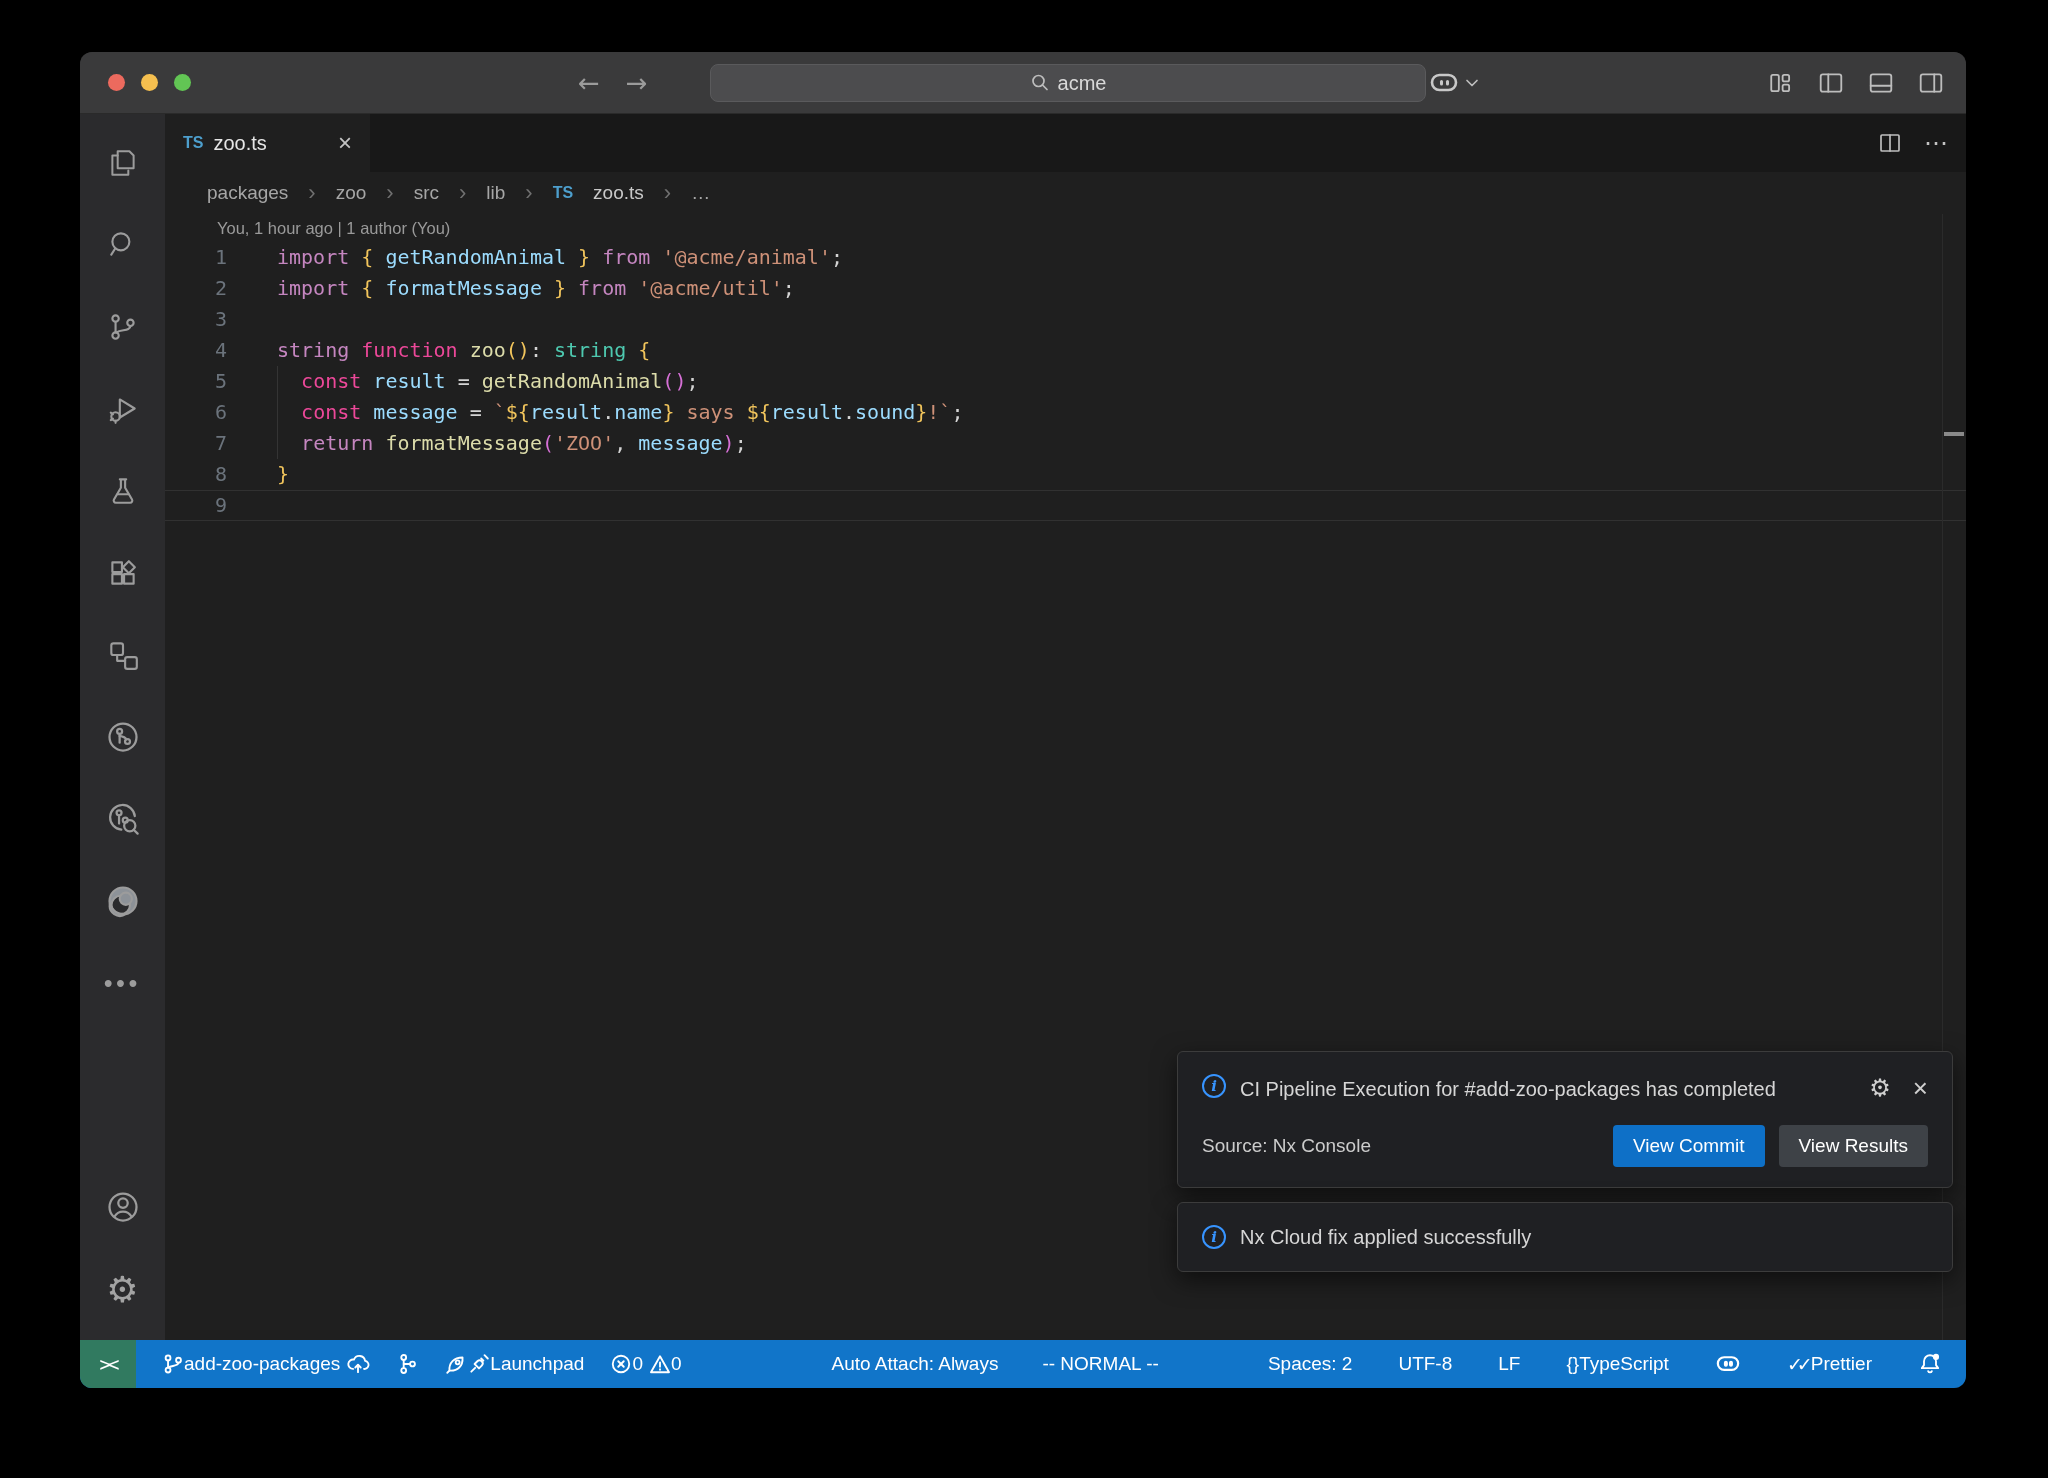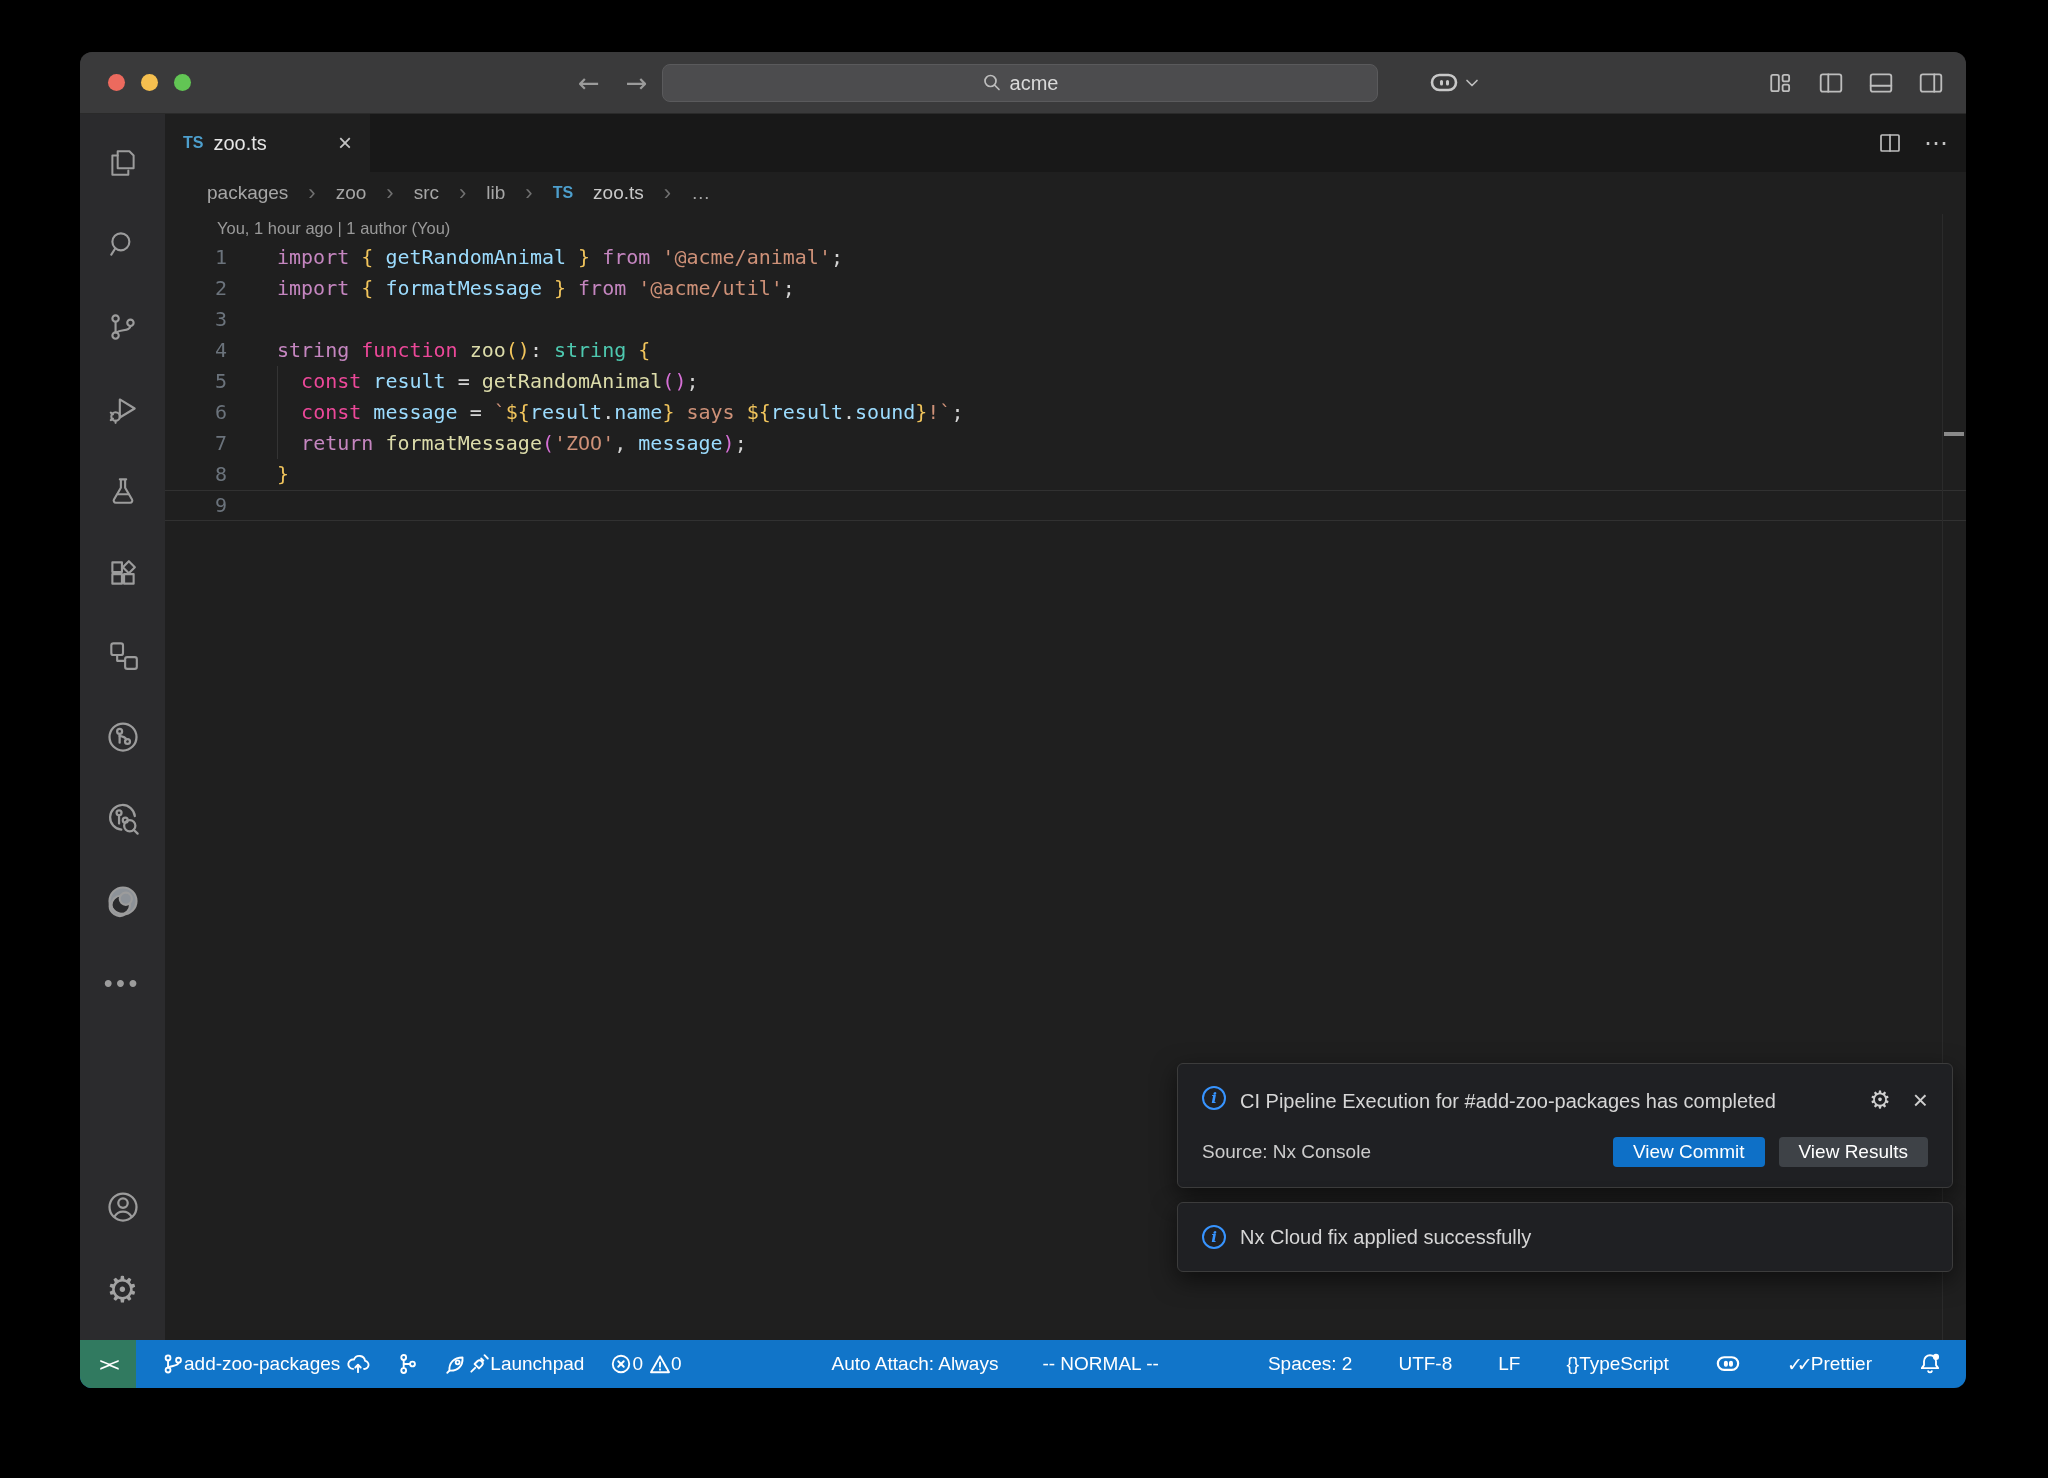--- a/index.html
+++ b/index.html
@@ -11,21 +11,21 @@
             box-shadow:0 18px 60px rgba(0,0,0,.7); display:flex; flex-direction:column; }
 
   
   .titlebar { height:62px; background:#3a3a3b; border-bottom:1px solid #2a2a2a;
               position:relative; flex:none; display:flex; align-items:center; }
   .traffic { display:flex; gap:16px; margin-left:28px; }
   .traffic span { width:17px; height:17px; border-radius:50%; display:block; }
   .tl-close{ background:#ec6a5e; } .tl-min{ background:#f5bf4f; } .tl-zoom{ background:#62c554; }
   .navarrows { position:absolute; left:498px; top:0; height:62px; display:flex; gap:26px; align-items:center;
                color:#9b9b9b; font-size:26px; font-family:"DejaVu Sans", sans-serif; }
-  .searchbox { position:absolute; left:582px; top:12px; width:716px; height:38px;
+  .searchbox { position:absolute; left:630px; top:12px; width:716px; height:38px;
                background:#4c4c4e; border:1px solid #5a5a5c; border-radius:8px;
                display:flex; align-items:center; justify-content:center; gap:8px;
                color:#d9d9d9; font-size:20px; }
   .copilot-tb { position:absolute; left:1349px; top:0; height:62px; display:flex; align-items:center; gap:6px; }
   .tb-actions { position:absolute; right:22px; top:0; height:62px; display:flex; gap:24px; align-items:center; }
   .svgi { stroke:#bdbdbd; fill:none; stroke-width:1.7; stroke-linecap:round; stroke-linejoin:round; }
 
   
   .main { flex:1; display:flex; min-height:0; }
   .activitybar { width:85px; flex:none; background:#2b2b2d; display:flex; flex-direction:column;
@@ -73,21 +73,21 @@
   .toast-head { display:flex; align-items:flex-start; gap:14px; }
   .info-badge { width:24px; height:24px; border-radius:50%; border:2px solid #3794ff; color:#3794ff;
                 font-size:15px; font-weight:bold; display:flex; align-items:center; justify-content:center;
                 flex:none; font-family:"DejaVu Serif", serif; font-style:italic; }
   .toast-msg { width:608px; line-height:1.55; }
   .toast-tools { margin-left:auto; display:flex; gap:22px; align-items:center; color:#cfcfcf; }
   .toast-gear { font-size:24px; font-family:"DejaVu Sans", sans-serif; }
   .toast-x { font-size:26px; line-height:1; }
   .toast-foot { display:flex; align-items:center; margin-top:20px; }
   .toast-src { color:#cccccc; font-size:19px; }
-  .btn { border:none; border-radius:4px; font-size:19px; padding:4px 20px; margin-left:14px;
+  .btn { border:none; border-radius:4px; font-size:19px; padding:10px 20px; margin-left:14px;
          font-family:"Liberation Sans", sans-serif; color:#fff; }
   .btn-primary { background:#0e70c7; }
   .btn-secondary { background:#3e4247; }
   .toast-foot .spacer { flex:1; }
 
   
   .statusbar { height:48px; flex:none; background:#1175c9; color:#fff; display:flex; align-items:center;
                font-size:19px; }
   .sb-remote { width:56px; height:48px; background:#317a60; display:flex; align-items:center;
                justify-content:center; font-family:"DejaVu Sans Mono", monospace; font-size:19px;

